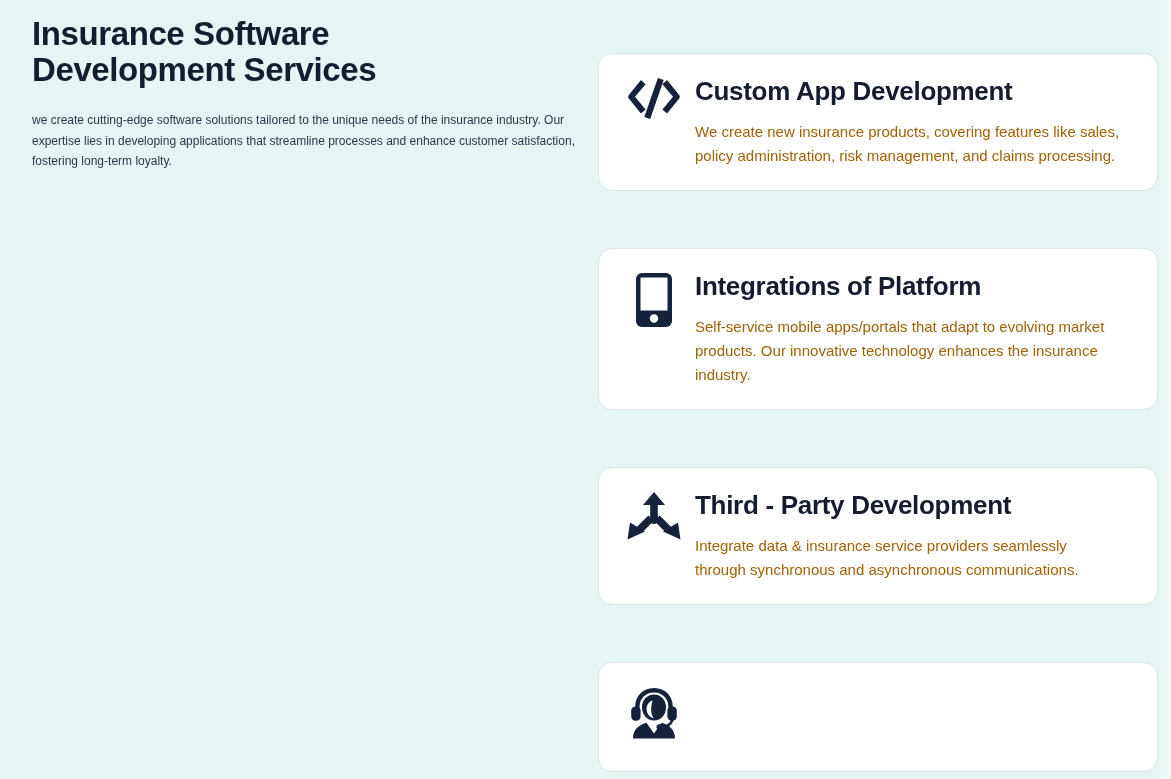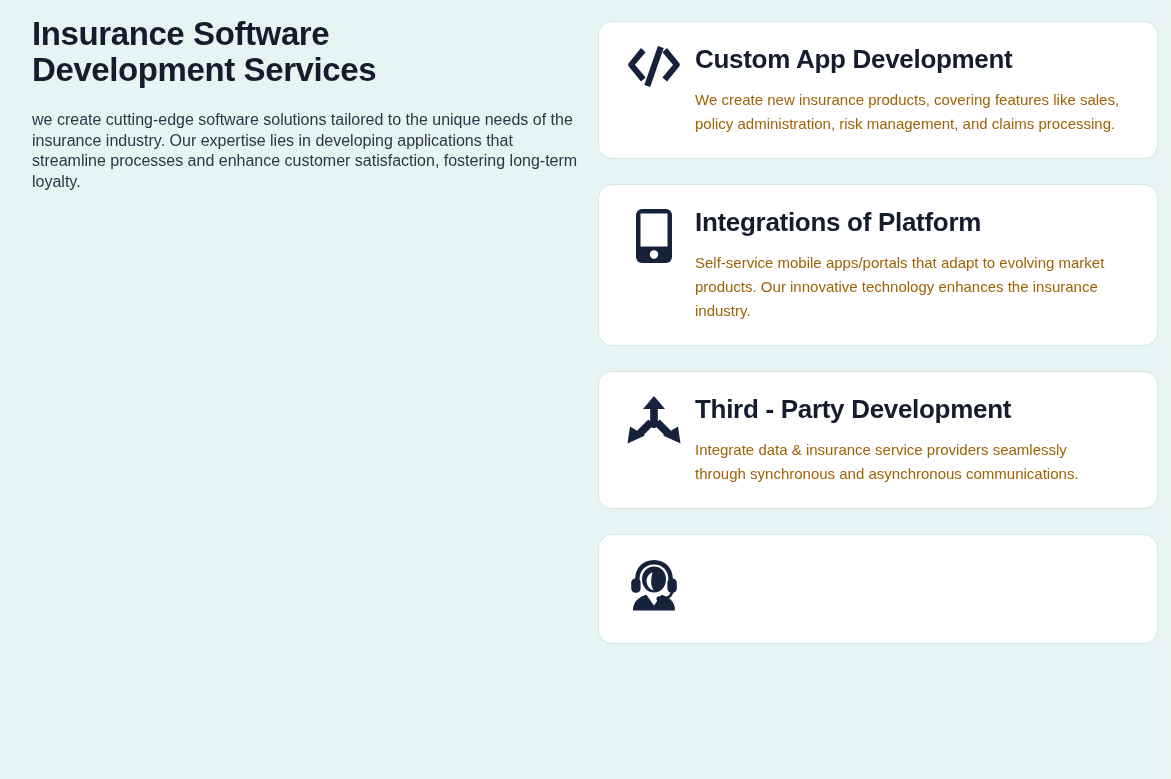--- a/index.html
+++ b/index.html
@@ -42,21 +42,21 @@
     line-height: 36px;
     font-weight: bold;
     color: #151c2e;
     letter-spacing: -0.4px;
     margin: 0;
     white-space: pre-line;
   }
   #intro-paragraph {
     margin: 0;
     padding-top: 22px;
-    font-size: 16px;
+    font-size: 12px;
     line-height: 20.5px;
     color: #2d3648;
     width: 556px;
   }
 
   
   #cards {
     position: absolute;
     left: 598px;
     top: 21px;
@@ -67,20 +67,21 @@
   }
   .card {
     background: #ffffff;
     border: 1px solid #d5e7e6;
     border-radius: 14px;
     box-sizing: border-box;
     width: 560px;
     padding: 22px 24px 22px 22px;
     display: flex;
     align-items: flex-start;
+    margin-top: 32px;
   }
   .card-icon {
     flex: 0 0 auto;
     width: 66px;
     height: 62px;
     display: flex;
     align-items: flex-start;
     justify-content: center;
     padding-top: 2px;
   }

